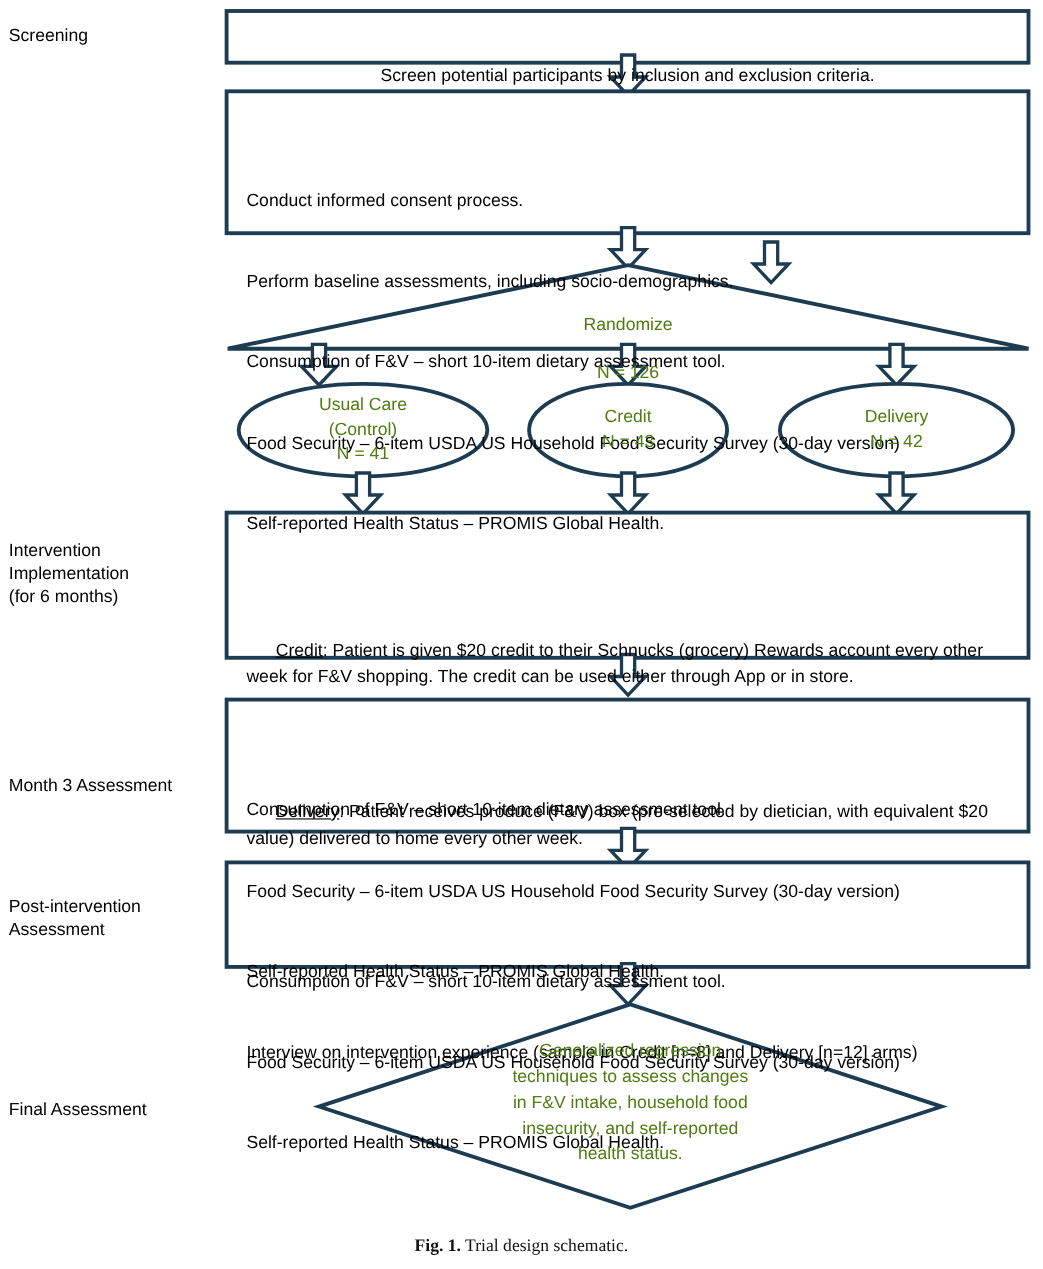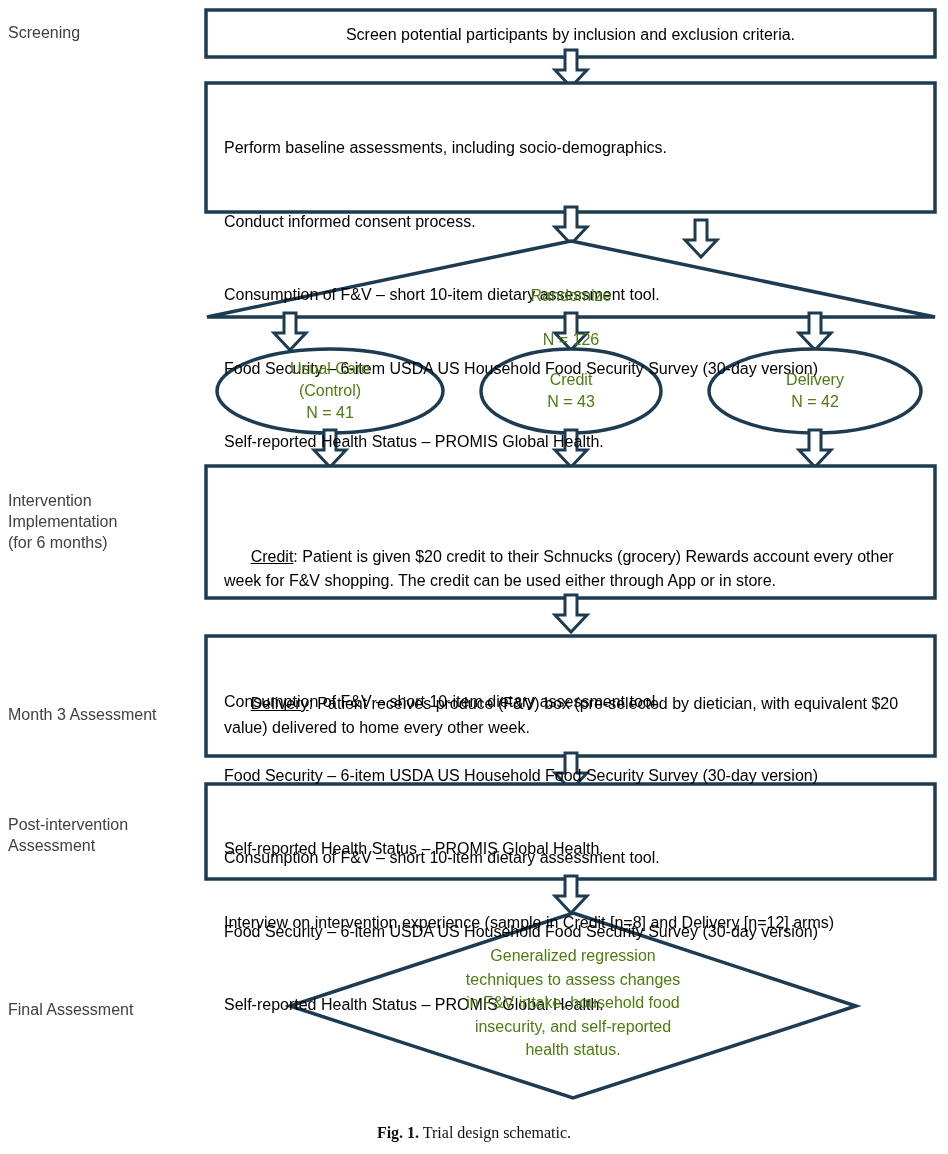--- a/index.html
+++ b/index.html
@@ -24,29 +24,30 @@
   .svg-layer {
     position: absolute;
     left: 0; top: 0;
     width: 948px;
     height: 1154px;
   }
   .stage-label {
     position: absolute;
     font-size: 16px;
     line-height: 21px;
-    color: #404040;
+    color: #000000;
     white-space: pre-line;
   }
   .box-text {
     position: absolute;
     font-size: 16px;
     line-height: 24.5px;
     color: #000;
     white-space: pre-wrap;
+    margin-top: 35px;
   }
   .node-text {
     position: absolute;
     font-size: 16px;
     line-height: 22px;
     text-align: center;
     color: #4d7c0f;
     white-space: pre-line;
   }
   .caption {
@@ -149,22 +150,22 @@
   <div class="stage-label" style="left:8px; top:686px;margin-top:18px;">Month 3 Assessment</div>
 
   <div class="stage-label" style="left:8px; top:814px;">Post-intervention
 Assessment</div>
 
   <div class="stage-label" style="left:8px; top:999px;">Final Assessment</div>
 
   <div class="box-text" style="left:206px; top:23px; width:729px; text-align:center;">Screen potential participants by inclusion and exclusion criteria.</div>
 
   <div class="box-text" style="left:224px; top:87px; width:700px;">
+    <div>Conduct informed consent process.</div>
     <div>Perform baseline assessments, including socio-demographics.</div>
-    <div>Conduct informed consent process.</div>
     <div>Consumption of F&amp;V – short 10-item dietary assessment tool.</div>
     <div>Food Security – 6-item USDA US Household Food Security Survey (30-day version)</div>
     <div>Self-reported Health Status – PROMIS Global Health.</div>
   </div>
 
   <div class="node-text" style="left:471px; top:263px; width:200px;">
     <div>Randomize</div>
     <div>N = 126</div>
   </div>
 

